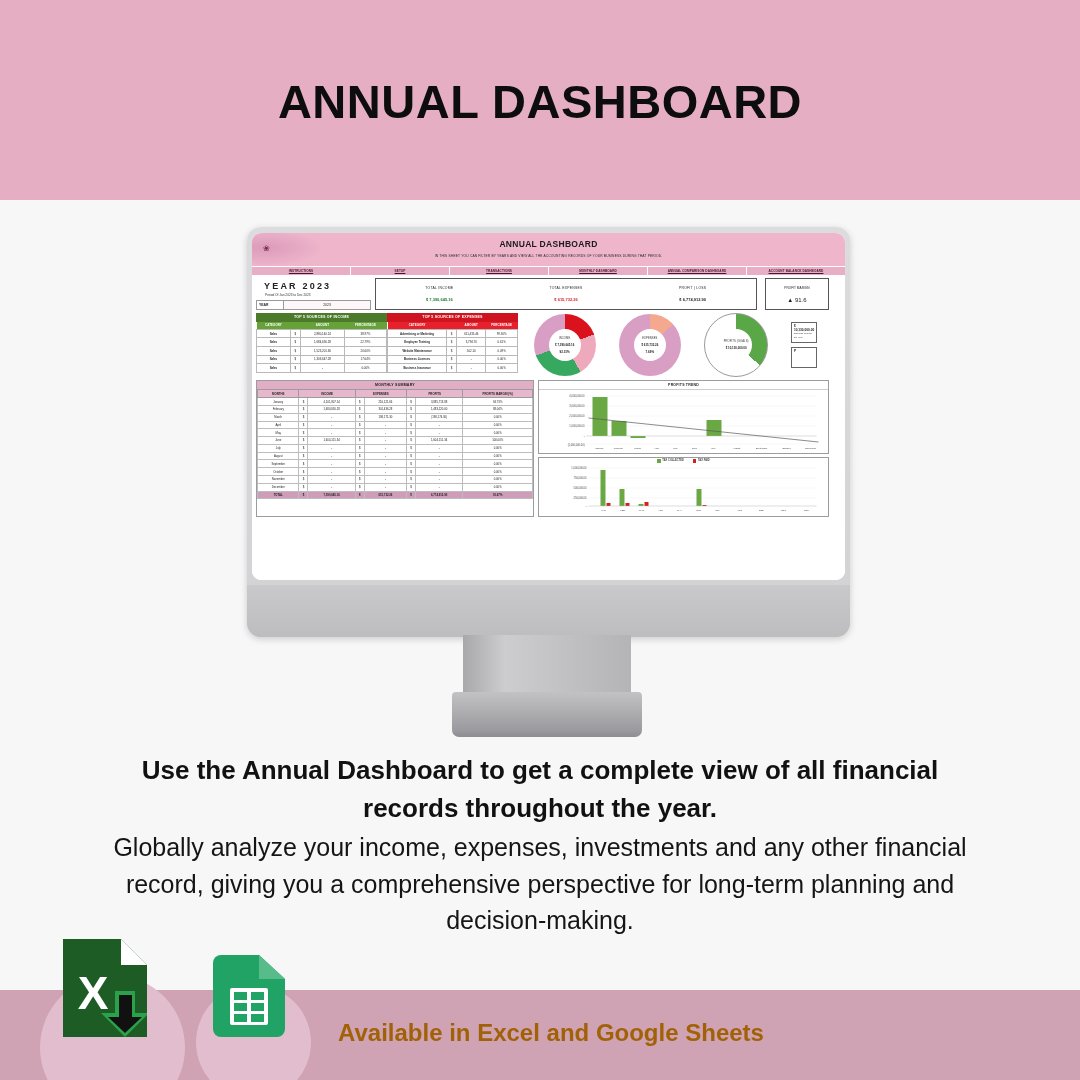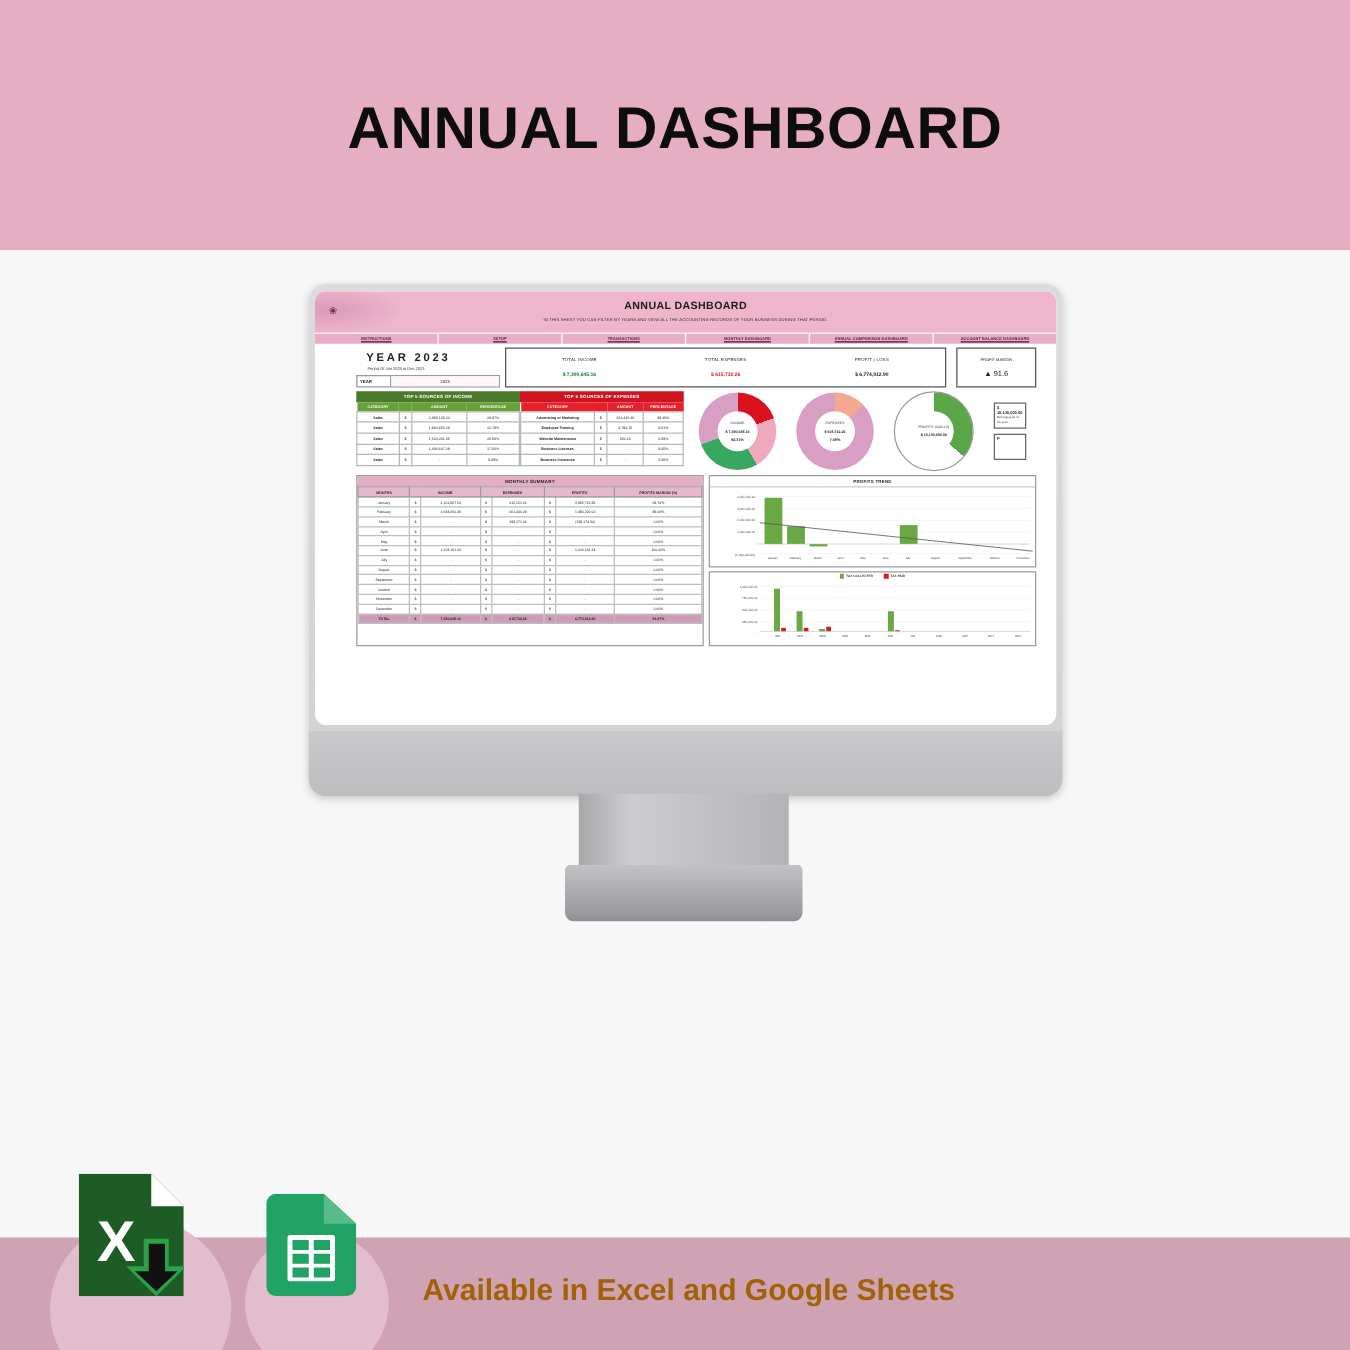--- a/index.html
+++ b/index.html
@@ -30,21 +30,21 @@
     background:radial-gradient(ellipse at 18% 45%,rgba(216,150,185,.85) 0%,rgba(238,181,203,0) 72%);}
   .sh-logo{position:absolute;left:11px;top:12px;font-size:8px;color:#7a2a48;line-height:1;}
   .sh-title{position:absolute;left:0;top:6px;width:593px;text-align:center;font-size:8.5px;font-weight:bold;color:#1b1b1b;letter-spacing:.3px;}
   .sh-sub{position:absolute;left:0;top:21px;width:593px;text-align:center;font-size:3.3px;color:#2a2a2a;letter-spacing:.15px;}
 
   .navbar{display:flex;height:8px;background:#e7aec6;border-top:.6px solid #fff;}
   .navtab{flex:1;display:flex;align-items:center;justify-content:center;border-right:1.2px solid #fff;}
   .navtab:last-child{border-right:none;}
   .navtab span{font-size:3.1px;font-weight:bold;color:#4a1530;text-decoration:underline;letter-spacing:.1px;}
 
-  .region{padding:3px 16px 0 4px;margin-left:29px;}
+  .region{padding:3px 16px 0 4px;}
   .row1{display:flex;gap:4px;}
   .yearbox{width:115px;}
   .yeartitle{font-size:9px;font-weight:bold;letter-spacing:2.2px;color:#222;padding:3px 0 0 8px;}
   .yearper{font-size:3.2px;color:#333;padding:2px 0 3px 9px;}
   .yearsel{display:flex;border:.7px solid #9a9a9a;height:8px;}
   .yearsel .lbl{width:24px;font-size:3.4px;font-weight:bold;display:flex;align-items:center;padding-left:2px;border-right:.7px solid #9a9a9a;}
   .yearsel .val{flex:1;display:flex;align-items:center;justify-content:center;font-size:3.4px;background:#fdf7fa;}
 
   .kpibox{flex:1;display:flex;border:.7px solid #555;height:30px;}
   .kpi{flex:1;display:flex;flex-direction:column;align-items:center;justify-content:center;gap:7px;}
@@ -553,20 +553,22 @@
 
       </div>
     </div>
   </div>
   <div class="chin"></div>
   <div class="neck"></div>
   <div class="base"></div>
 </div>
 
 <div class="copy">
+  <div class="lead">Use the Annual Dashboard to get a complete view of all financial records throughout the year.</div>
+  <div class="body">Globally analyze your income, expenses, investments and any other financial record, giving you a comprehensive perspective for long-term planning and decision-making.</div>
 </div>
 
 <div class="footbar"></div>
 <div class="circ" style="left:40px;top:975px;width:145px;height:145px;"></div>
 <div class="circ" style="left:196px;top:985px;width:115px;height:115px;"></div>
 
 <svg class="xlsx" viewBox="0 0 84 98">
   <path d="M0 0 H58 L84 26 V98 H0 Z" fill="#1d5c24"></path>
   <path d="M58 0 L84 26 H58 Z" fill="#ffffff"></path>
   <text x="30" y="70" font-size="46" font-weight="bold" fill="#ffffff" text-anchor="middle" font-family="Liberation Sans, sans-serif">X</text>

